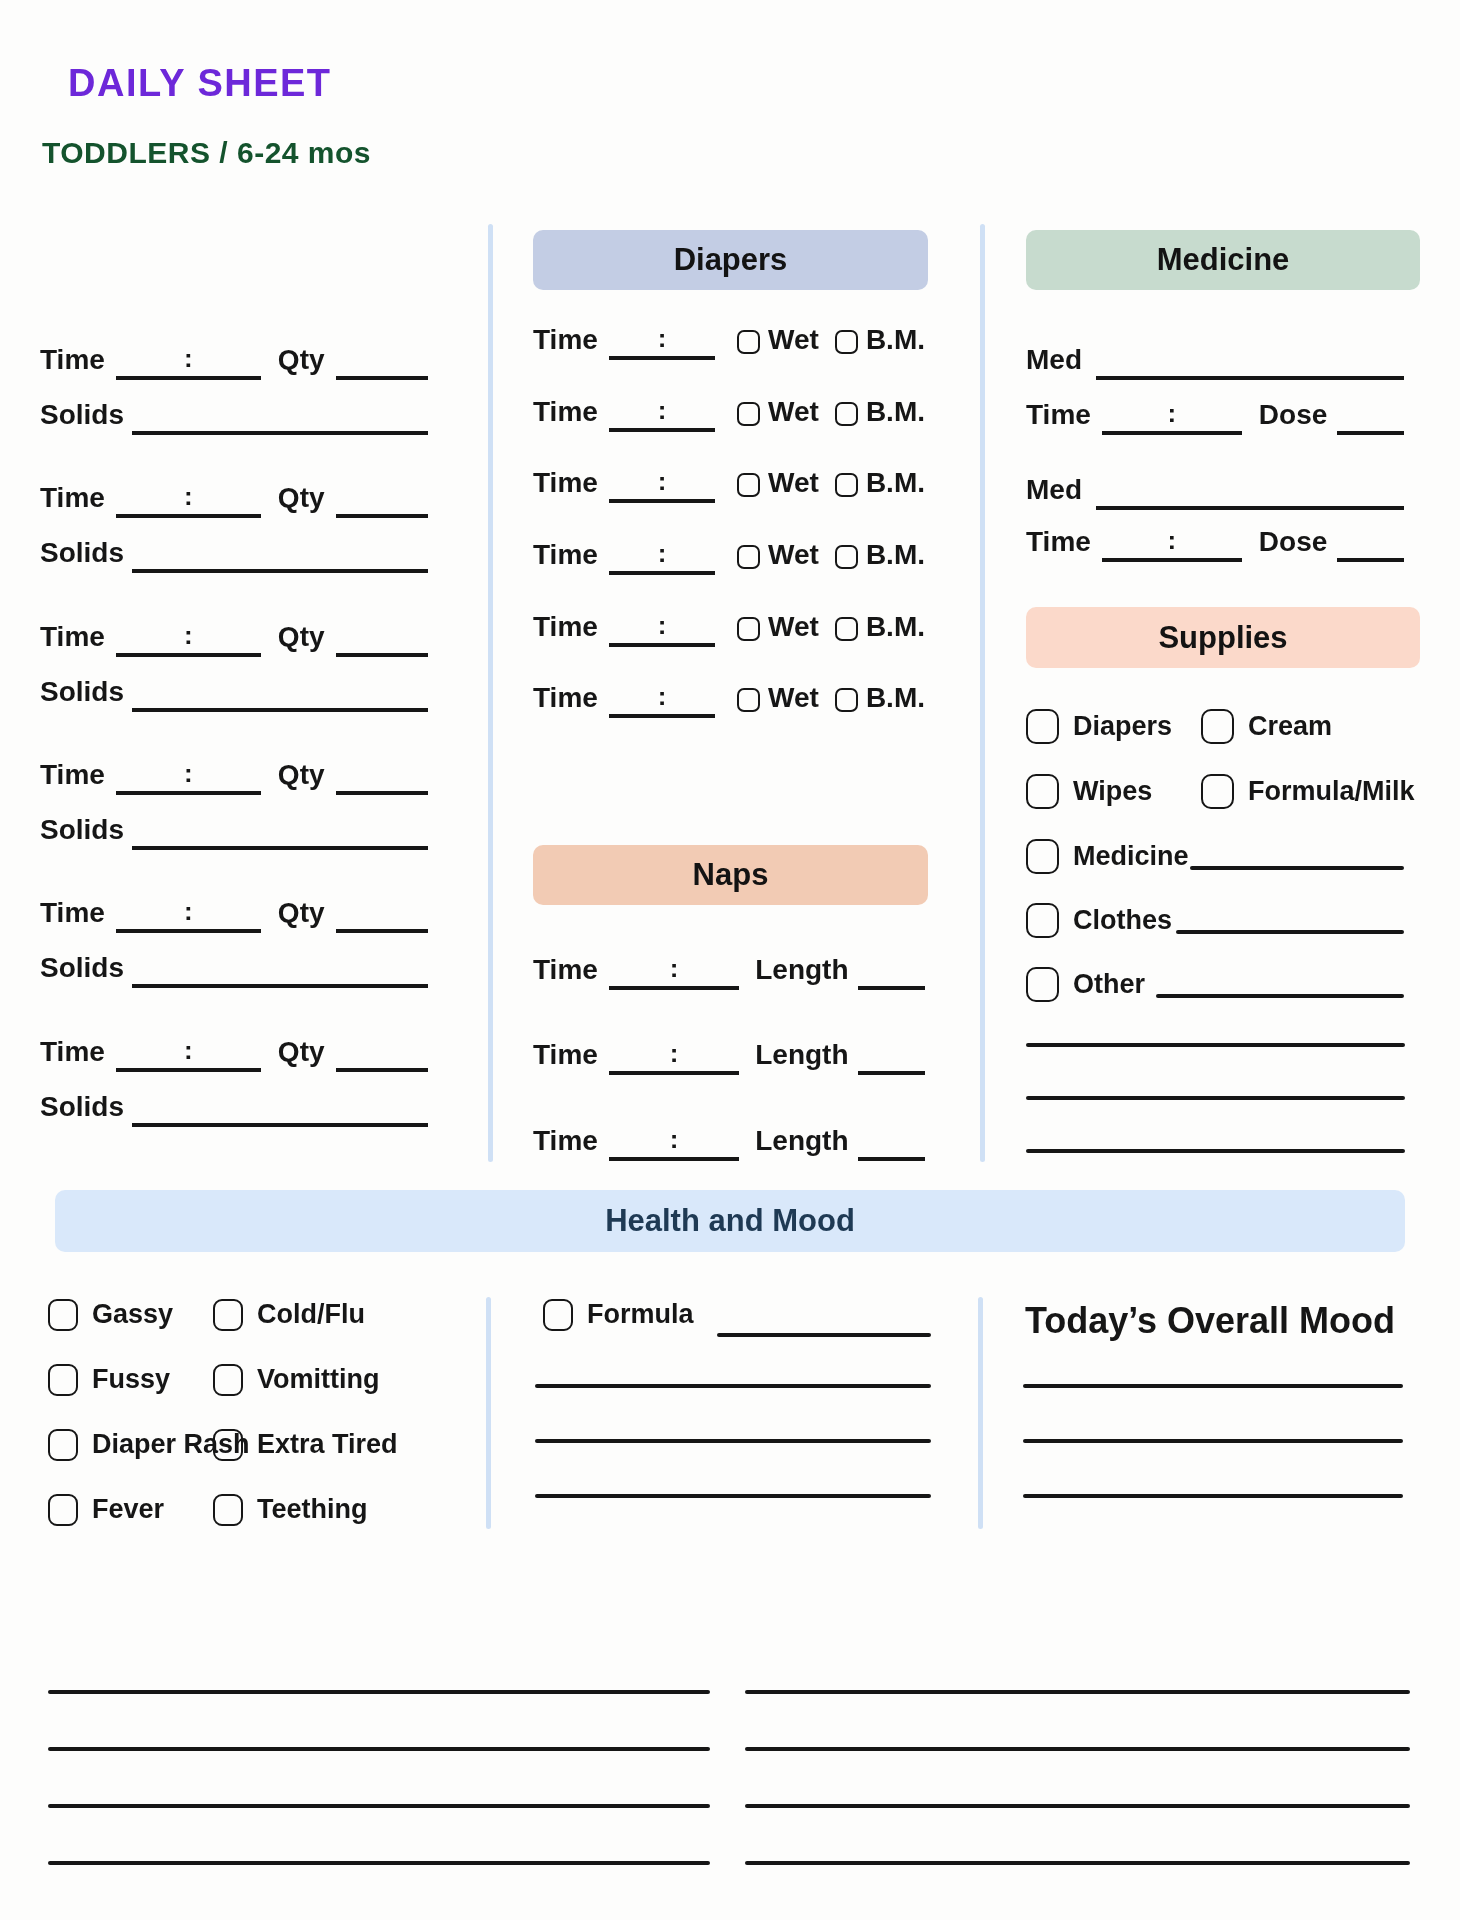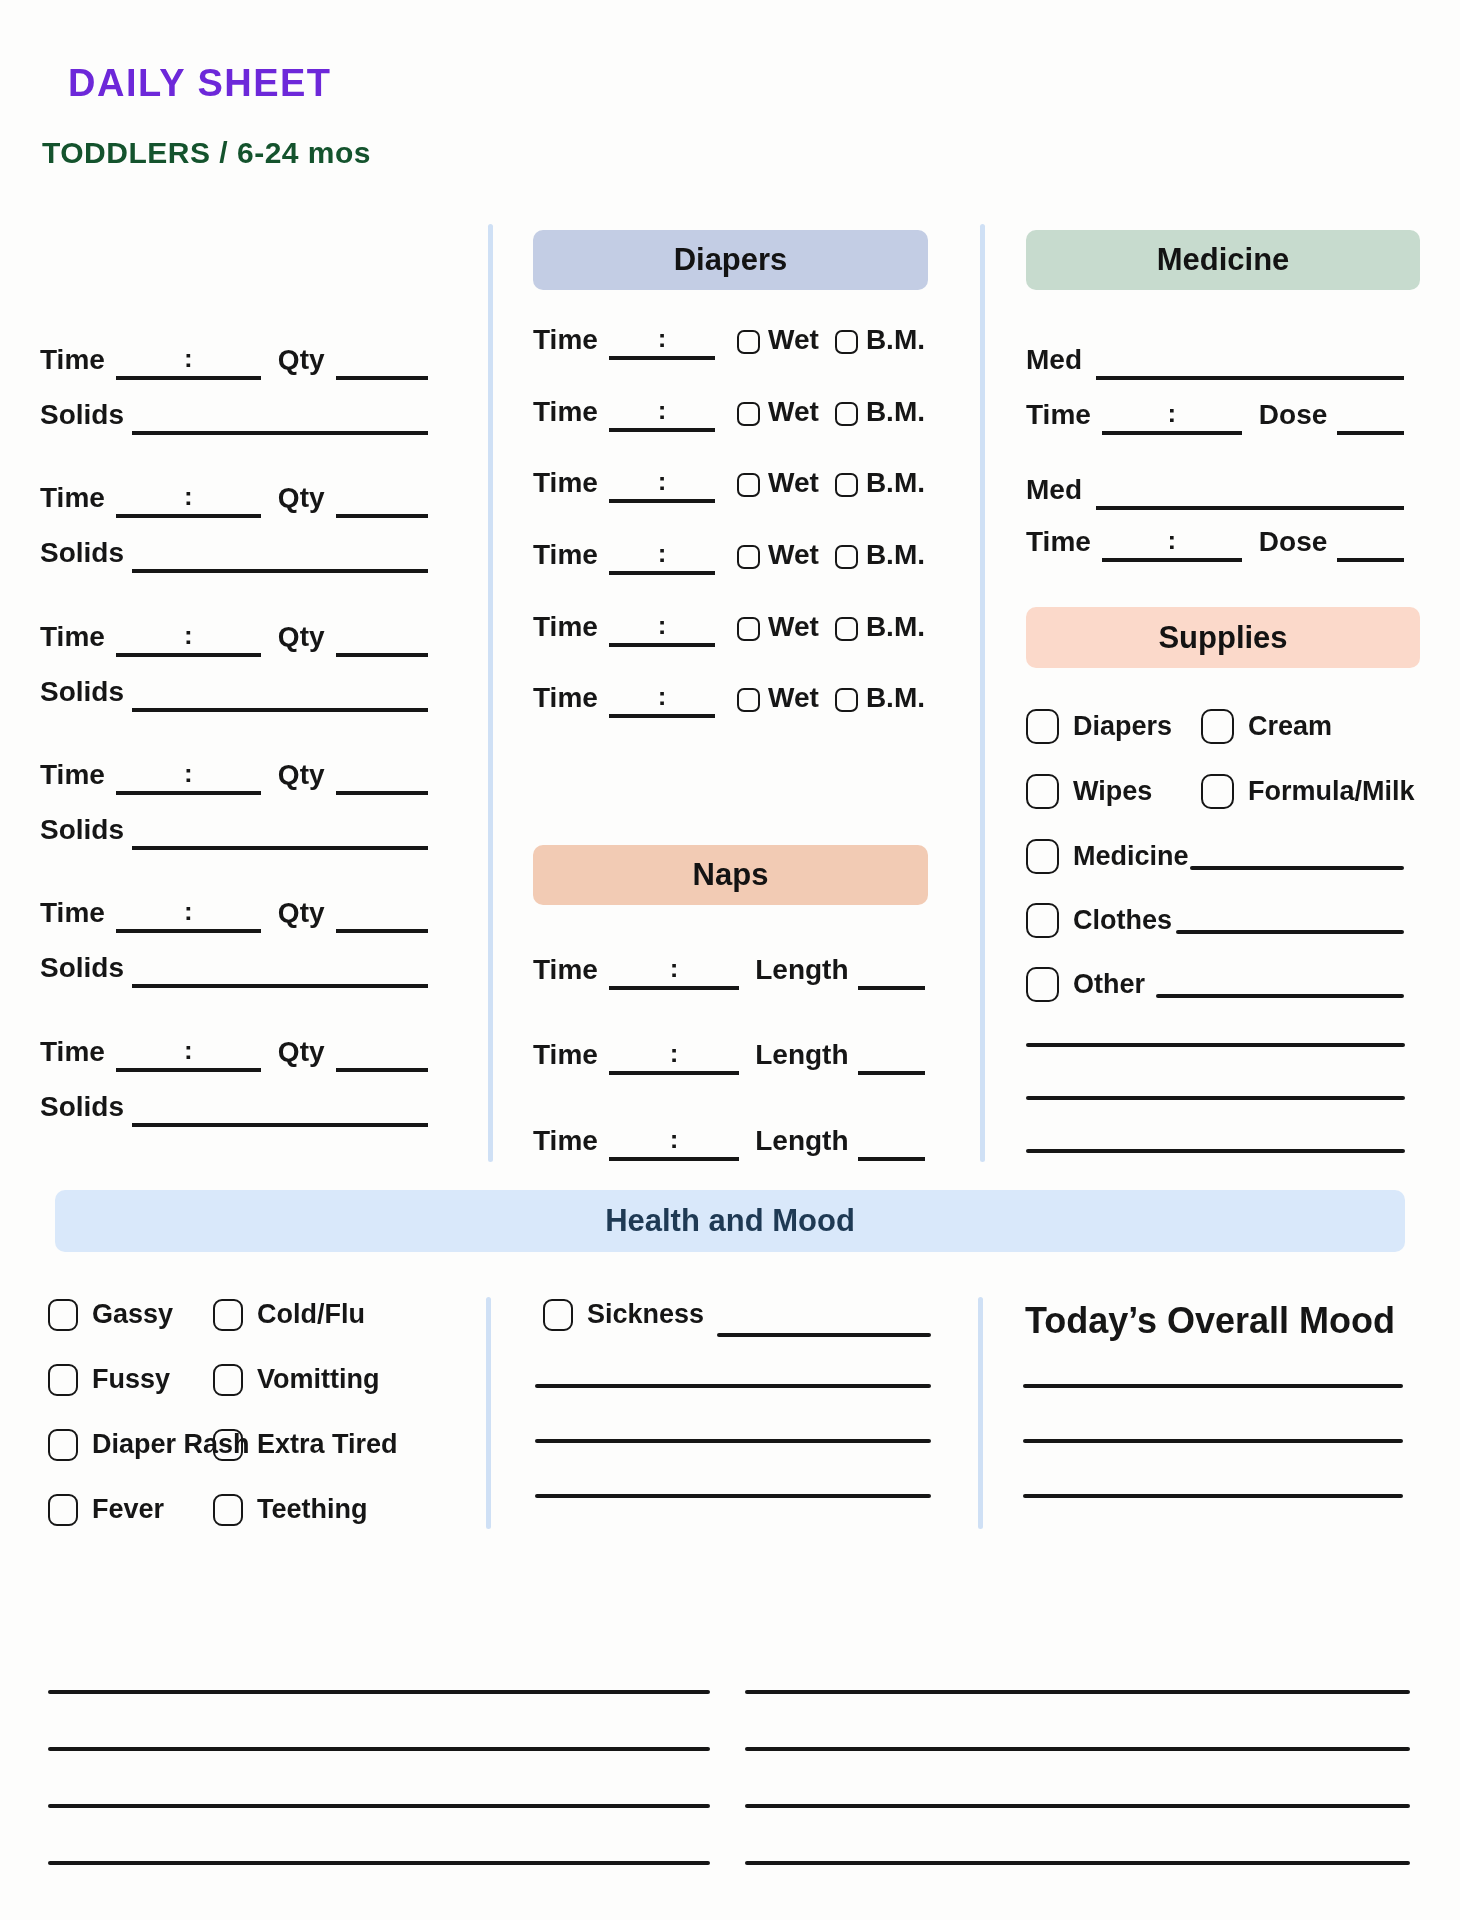--- a/index.html
+++ b/index.html
@@ -320,21 +320,21 @@
   <div class="crow" style="left:213px; top:1491px;">
     <div class="cb cb-m"></div>
     <span class="cb-lbl">Teething</span>
   </div>
 
   <div class="vdiv" style="left:486px; top:1297px; height:232px;"></div>
   <div class="vdiv" style="left:978px; top:1297px; height:232px;"></div>
 
   <div class="crow" style="left:543px; top:1296px;">
     <div class="cb cb-m"></div>
-    <span class="cb-lbl">Sickness</span>
+    <span class="cb-lbl">Formula</span>
   </div>
   <div class="fline" style="left:717px; top:1333px; width:214px;"></div>
   <div class="fline" style="left:535px; top:1384px; width:396px;"></div>
   <div class="fline" style="left:535px; top:1439px; width:396px;"></div>
   <div class="fline" style="left:535px; top:1494px; width:396px;"></div>
 
   <div class="plain-lbl" style="left:1025px; top:1300px;">Today’s Overall Mood</div>
   <div class="fline" style="left:1023px; top:1384px; width:380px;"></div>
   <div class="fline" style="left:1023px; top:1439px; width:380px;"></div>
   <div class="fline" style="left:1023px; top:1494px; width:380px;"></div>

